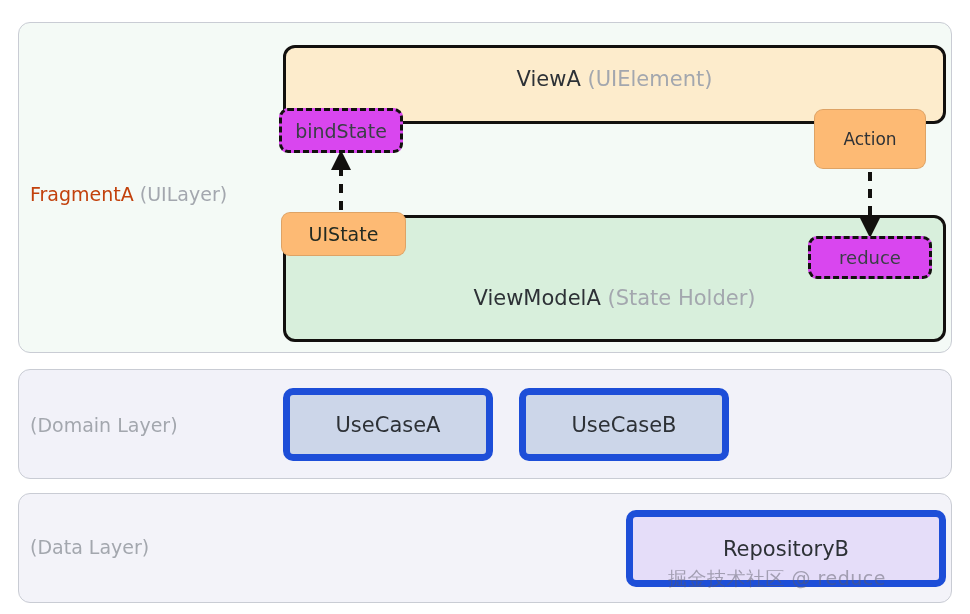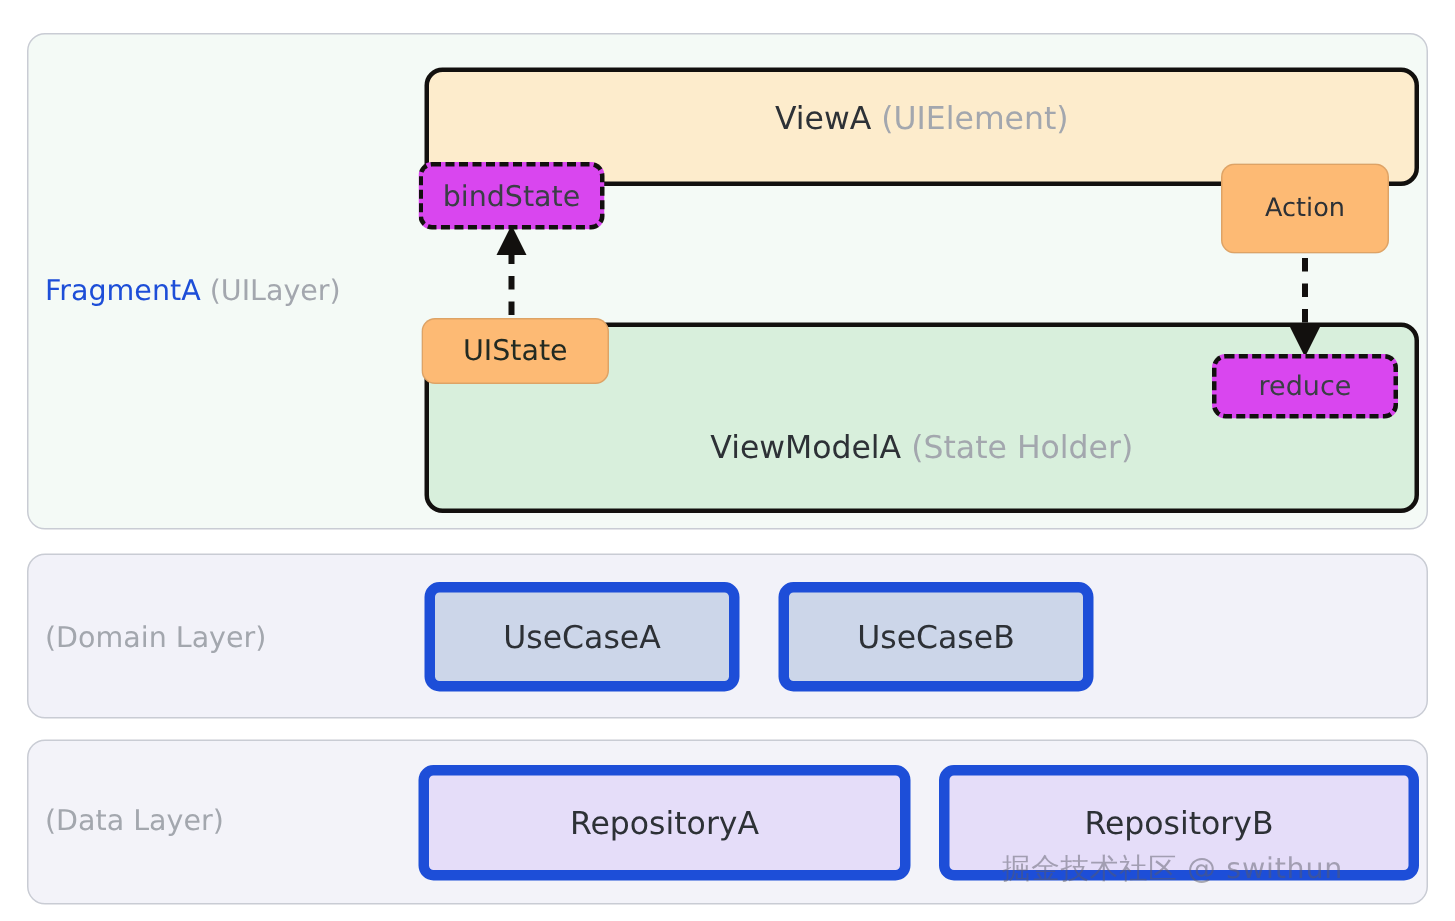--- a/index.html
+++ b/index.html
@@ -27,21 +27,21 @@
     box-sizing: border-box;
     border: 1.5px solid #c9ccd4;
     border-radius: 12px;
   }
   .layer-label {
     position: absolute;
     font-size: 19px;
     white-space: nowrap;
     line-height: 1;
   }
-  .lbl-strong { color: #1d4ed8; }
+  .lbl-strong { color: #c2410c; }
   .lbl-muted  { color: #a3a7ae; }
 
   #ui-layer {
     left: 18px;  top: 22px;
     width: 934px; height: 331px;
     background: #f4faf6;
   }
   #domain-layer {
     left: 18px;  top: 369px;
     width: 934px; height: 110px;
@@ -227,18 +227,17 @@
 
   <div class="layer" id="domain-layer"></div>
   <div class="layer-label lbl-muted" id="domain-layer-label">(Domain Layer)</div>
 
   <div class="rowbox usecase" id="usecase-0">UseCaseA</div>
   <div class="rowbox usecase" id="usecase-1">UseCaseB</div>
 
   <div class="layer" id="data-layer"></div>
   <div class="layer-label lbl-muted" id="data-layer-label">(Data Layer)</div>
 
-  <div class="rowbox repository" id="repository-0">RepositoryA</div>
   <div class="rowbox repository" id="repository-1">RepositoryB</div>
 
-  <div id="watermark">掘金技术社区 @ swithun</div>
+  <div id="watermark">掘金技术社区 @ reduce</div>
 
 </div>
 
 </body></html>

